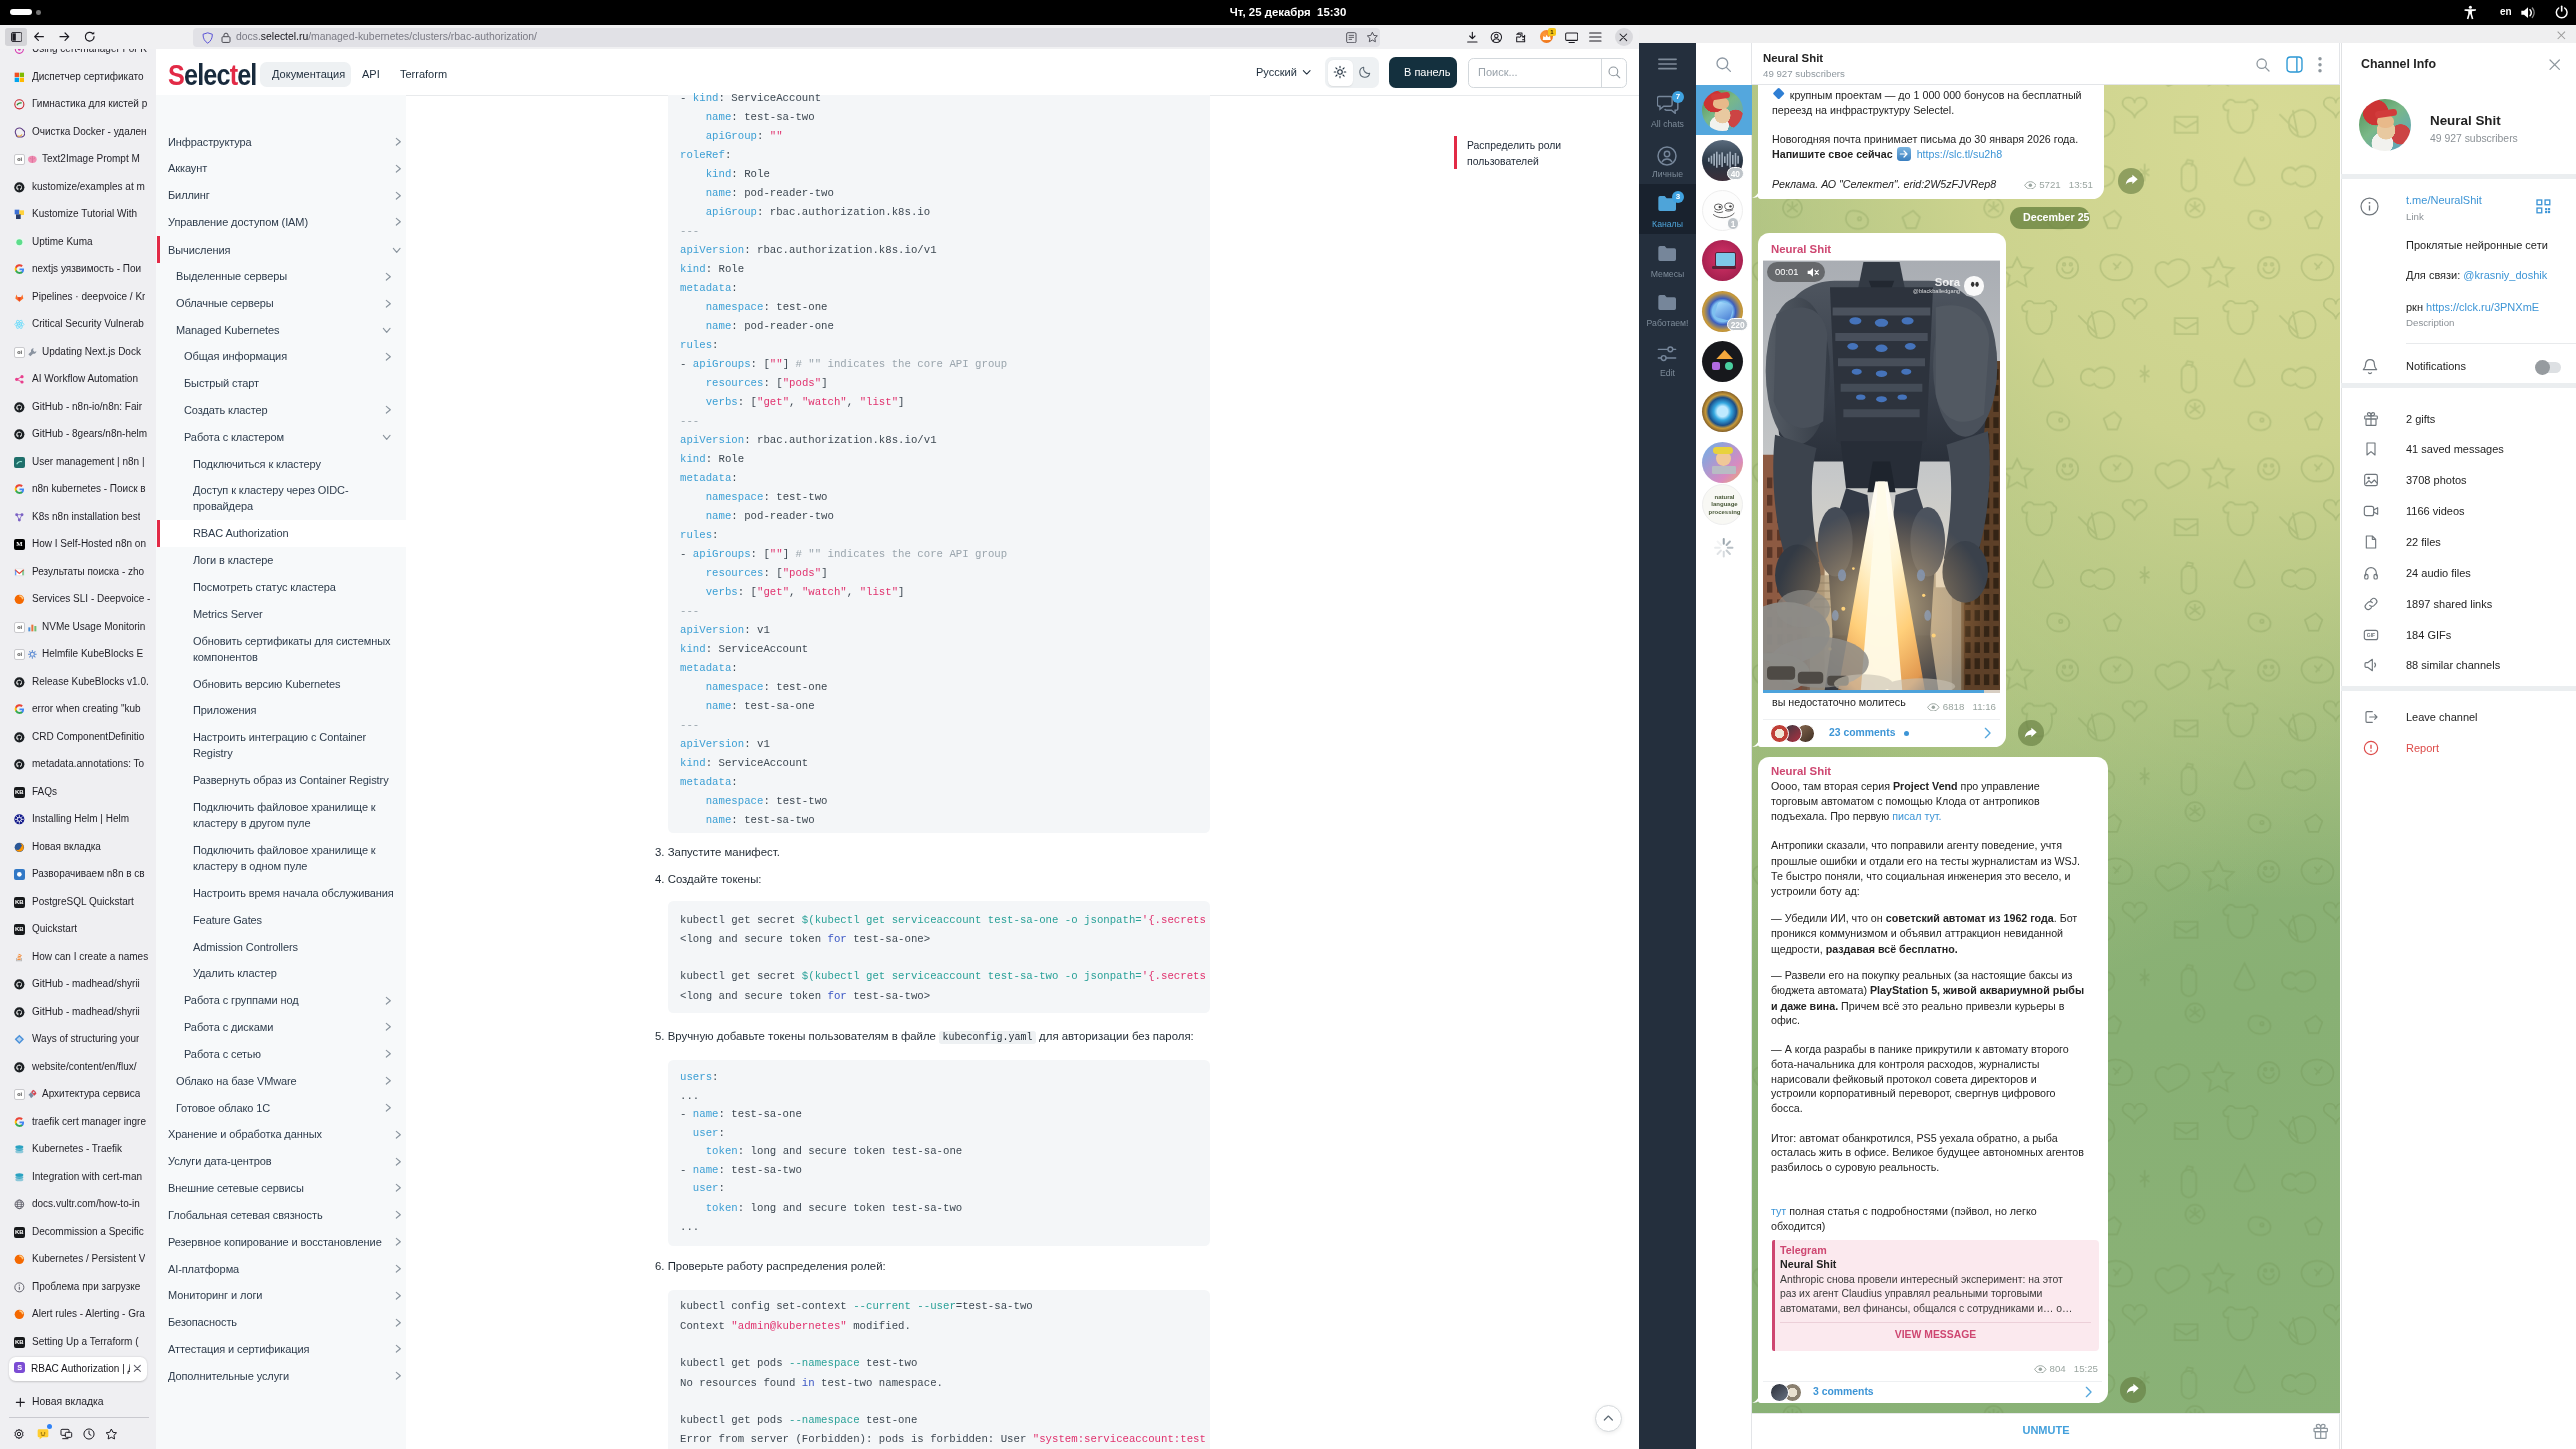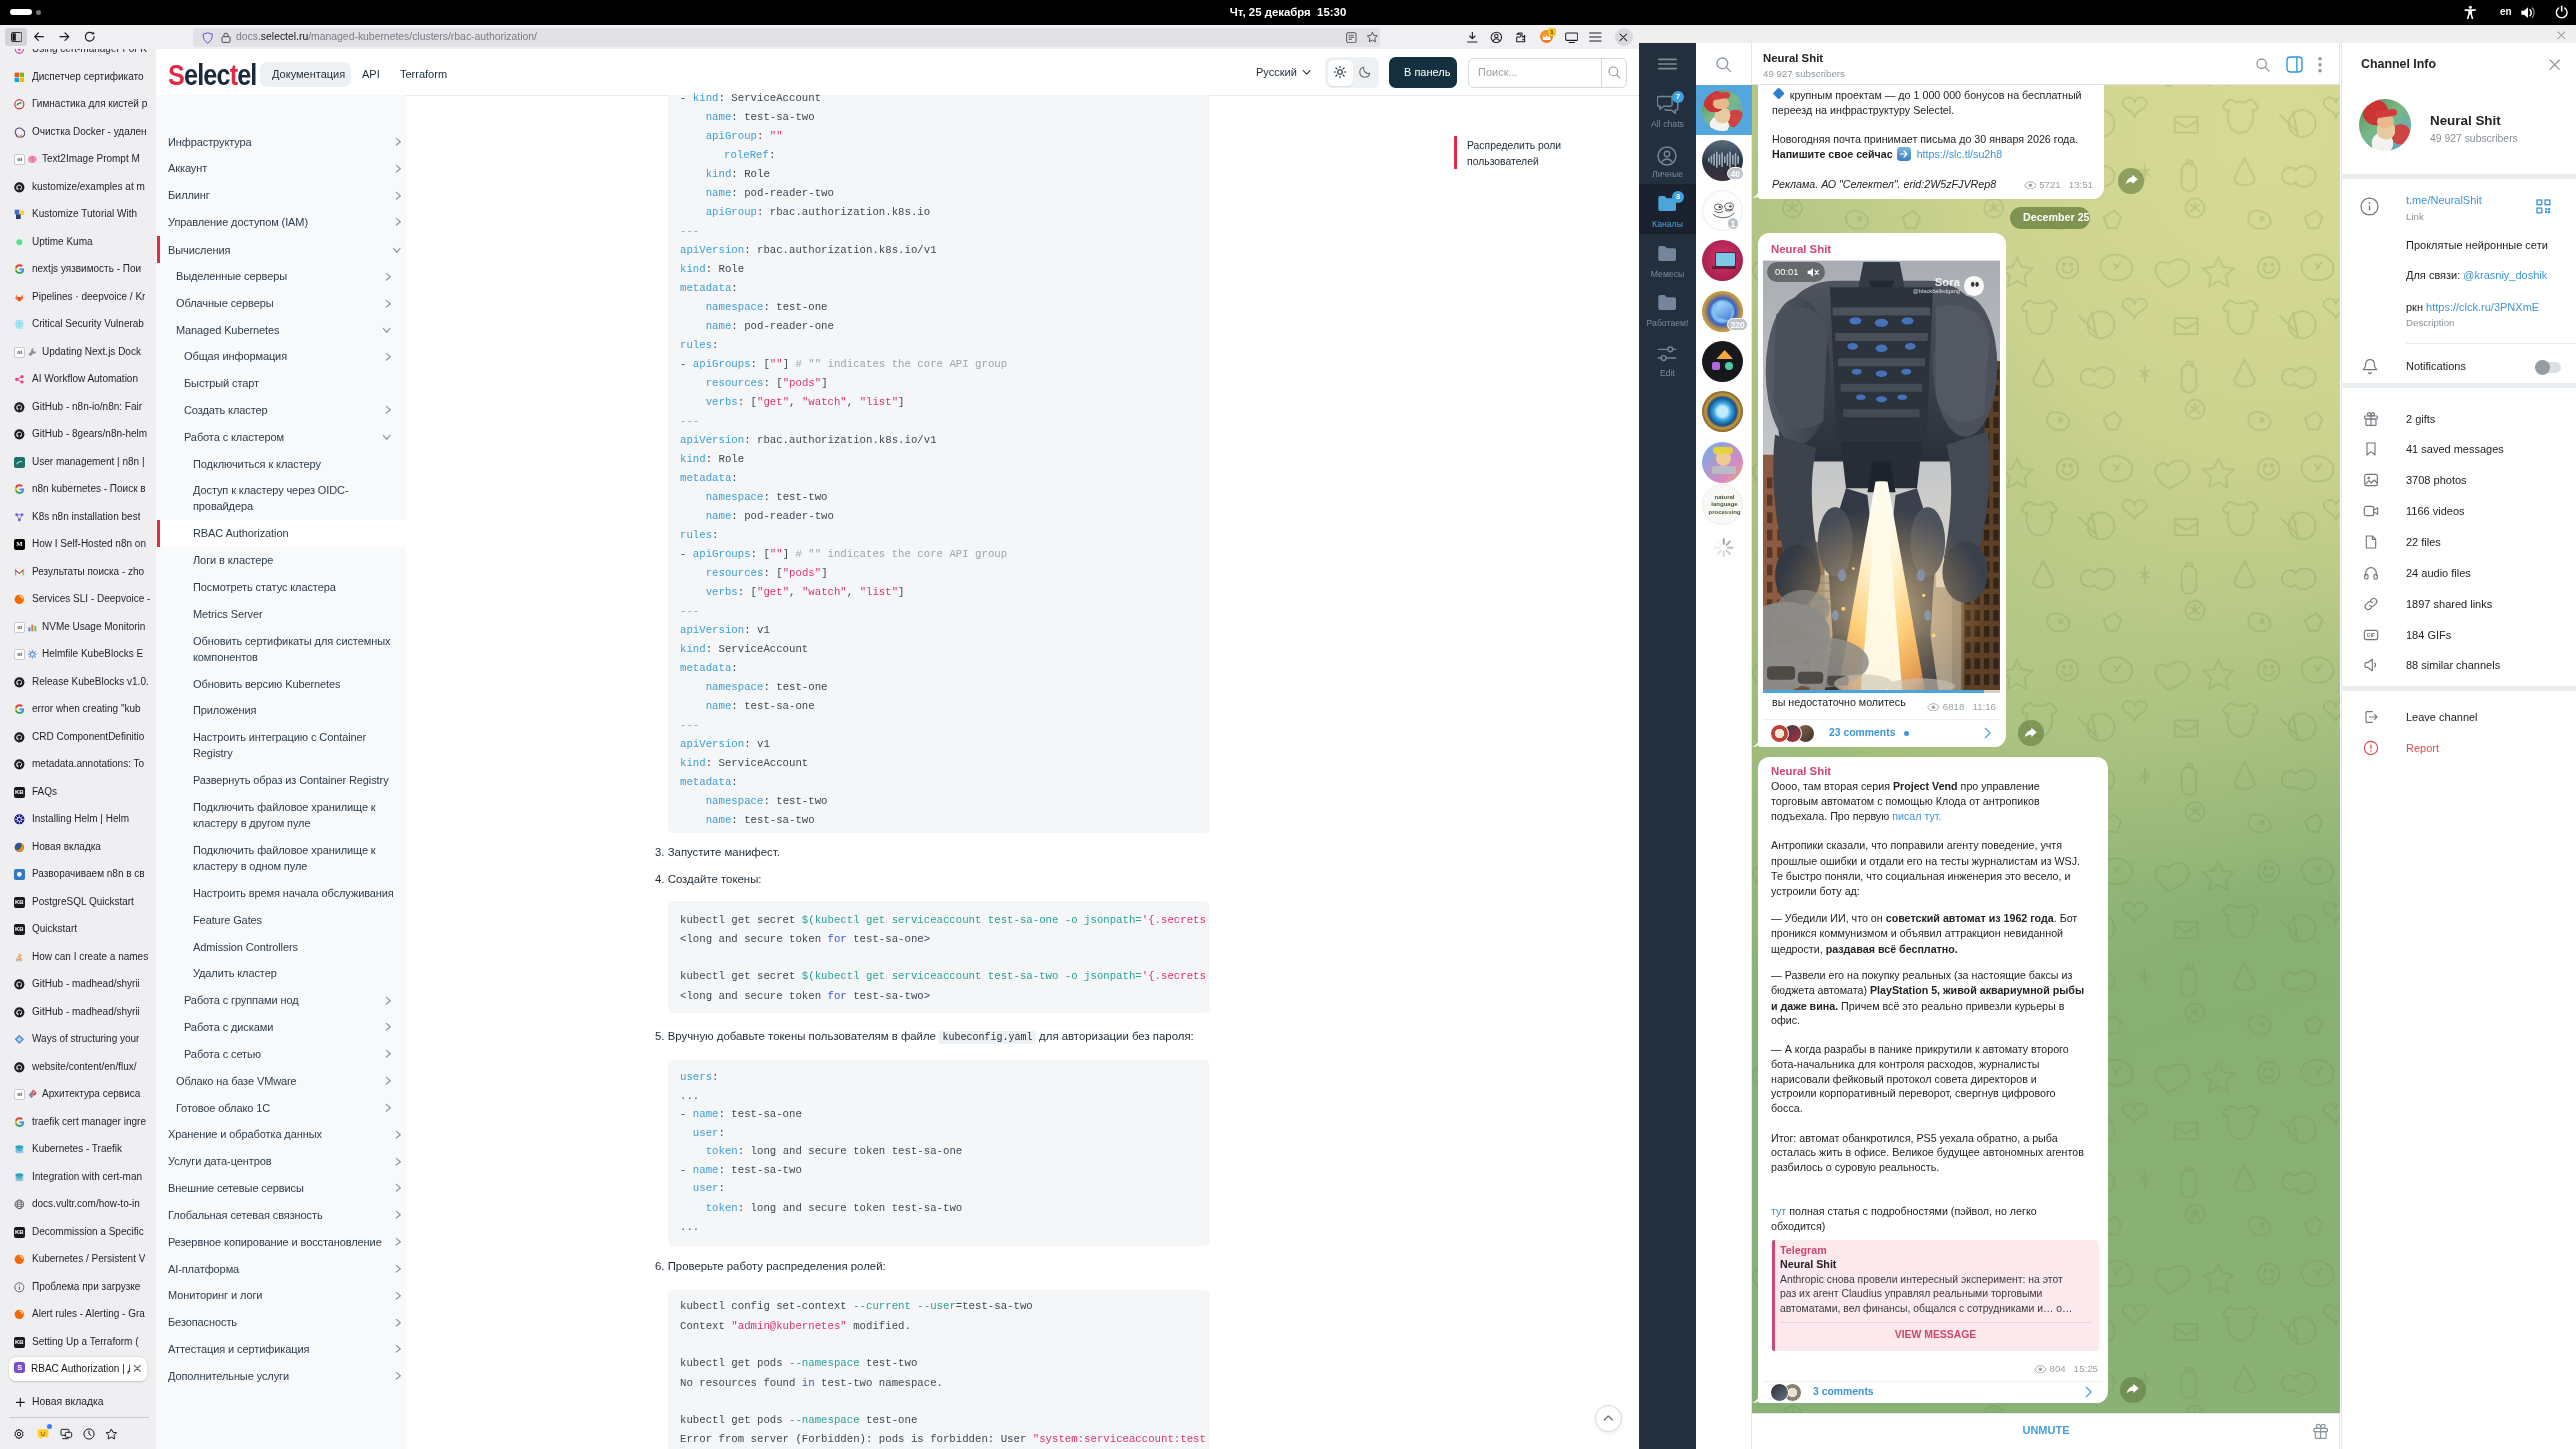--- a/index.html
+++ b/index.html
@@ -743,21 +743,21 @@
       <path d="M2 2l6 5-6 5" stroke="#8b959e" stroke-width="1.7" fill="none" stroke-linecap="round" stroke-linejoin="round"></path>
     </svg>
   </div>
 <div style="position:absolute;left:668px;top:95px;width:542px;height:738px;background:#f4f6f8;border-radius:0 0 5.4px 5.4px;"></div>
 <div style="position:absolute;left:668px;top:901px;width:542px;height:112px;background:#f4f6f8;border-radius:5.4px;"></div>
 <div style="position:absolute;left:668px;top:1060px;width:542px;height:186px;background:#f4f6f8;border-radius:5.4px;"></div>
 <div style="position:absolute;left:668px;top:1290px;width:542px;height:159px;background:#f4f6f8;border-radius:5.4px 5.4px 0 0;"></div>
 <div style="position:absolute;left:680px;top:89px;width:527px;height:19px;font:10.7px Liberation Mono,monospace;line-height:19px;white-space:pre;overflow:hidden;"><span style="color:#3d4852">- </span><span style="color:#3c9fd4">kind</span><span style="color:#3d4852">: ServiceAccount</span></div>
 <div style="position:absolute;left:680px;top:108px;width:527px;height:19px;font:10.7px Liberation Mono,monospace;line-height:19px;white-space:pre;overflow:hidden;"><span style="color:#3d4852">    </span><span style="color:#3c9fd4">name</span><span style="color:#3d4852">: test-sa-two</span></div>
 <div style="position:absolute;left:680px;top:127px;width:527px;height:19px;font:10.7px Liberation Mono,monospace;line-height:19px;white-space:pre;overflow:hidden;"><span style="color:#3d4852">    </span><span style="color:#3c9fd4">apiGroup</span><span style="color:#3d4852">: </span><span style="color:#e0326e">""</span></div>
-<div style="position:absolute;left:680px;top:146px;width:527px;height:19px;font:10.7px Liberation Mono,monospace;line-height:19px;white-space:pre;overflow:hidden;margin-left:44px;"><span style="color:#3c9fd4">roleRef</span><span style="color:#3d4852">:</span></div>
+<div style="position:absolute;left:680px;top:146px;width:527px;height:19px;font:10.7px Liberation Mono,monospace;line-height:19px;white-space:pre;overflow:hidden;"><span style="color:#3c9fd4">roleRef</span><span style="color:#3d4852">:</span></div>
 <div style="position:absolute;left:680px;top:165px;width:527px;height:19px;font:10.7px Liberation Mono,monospace;line-height:19px;white-space:pre;overflow:hidden;"><span style="color:#3d4852">    </span><span style="color:#3c9fd4">kind</span><span style="color:#3d4852">: Role</span></div>
 <div style="position:absolute;left:680px;top:184px;width:527px;height:19px;font:10.7px Liberation Mono,monospace;line-height:19px;white-space:pre;overflow:hidden;"><span style="color:#3d4852">    </span><span style="color:#3c9fd4">name</span><span style="color:#3d4852">: pod-reader-two</span></div>
 <div style="position:absolute;left:680px;top:203px;width:527px;height:19px;font:10.7px Liberation Mono,monospace;line-height:19px;white-space:pre;overflow:hidden;"><span style="color:#3d4852">    </span><span style="color:#3c9fd4">apiGroup</span><span style="color:#3d4852">: rbac.authorization.k8s.io</span></div>
 <div style="position:absolute;left:680px;top:222px;width:527px;height:19px;font:10.7px Liberation Mono,monospace;line-height:19px;white-space:pre;overflow:hidden;"><span style="color:#9aa5ad">---</span></div>
 <div style="position:absolute;left:680px;top:241px;width:527px;height:19px;font:10.7px Liberation Mono,monospace;line-height:19px;white-space:pre;overflow:hidden;"><span style="color:#3c9fd4">apiVersion</span><span style="color:#3d4852">: rbac.authorization.k8s.io/v1</span></div>
 <div style="position:absolute;left:680px;top:260px;width:527px;height:19px;font:10.7px Liberation Mono,monospace;line-height:19px;white-space:pre;overflow:hidden;"><span style="color:#3c9fd4">kind</span><span style="color:#3d4852">: Role</span></div>
 <div style="position:absolute;left:680px;top:279px;width:527px;height:19px;font:10.7px Liberation Mono,monospace;line-height:19px;white-space:pre;overflow:hidden;"><span style="color:#3c9fd4">metadata</span><span style="color:#3d4852">:</span></div>
 <div style="position:absolute;left:680px;top:298px;width:527px;height:19px;font:10.7px Liberation Mono,monospace;line-height:19px;white-space:pre;overflow:hidden;"><span style="color:#3d4852">    </span><span style="color:#3c9fd4">namespace</span><span style="color:#3d4852">: test-one</span></div>
 <div style="position:absolute;left:680px;top:317px;width:527px;height:19px;font:10.7px Liberation Mono,monospace;line-height:19px;white-space:pre;overflow:hidden;"><span style="color:#3d4852">    </span><span style="color:#3c9fd4">name</span><span style="color:#3d4852">: pod-reader-one</span></div>
 <div style="position:absolute;left:680px;top:336px;width:527px;height:19px;font:10.7px Liberation Mono,monospace;line-height:19px;white-space:pre;overflow:hidden;"><span style="color:#3c9fd4">rules</span><span style="color:#3d4852">:</span></div>

